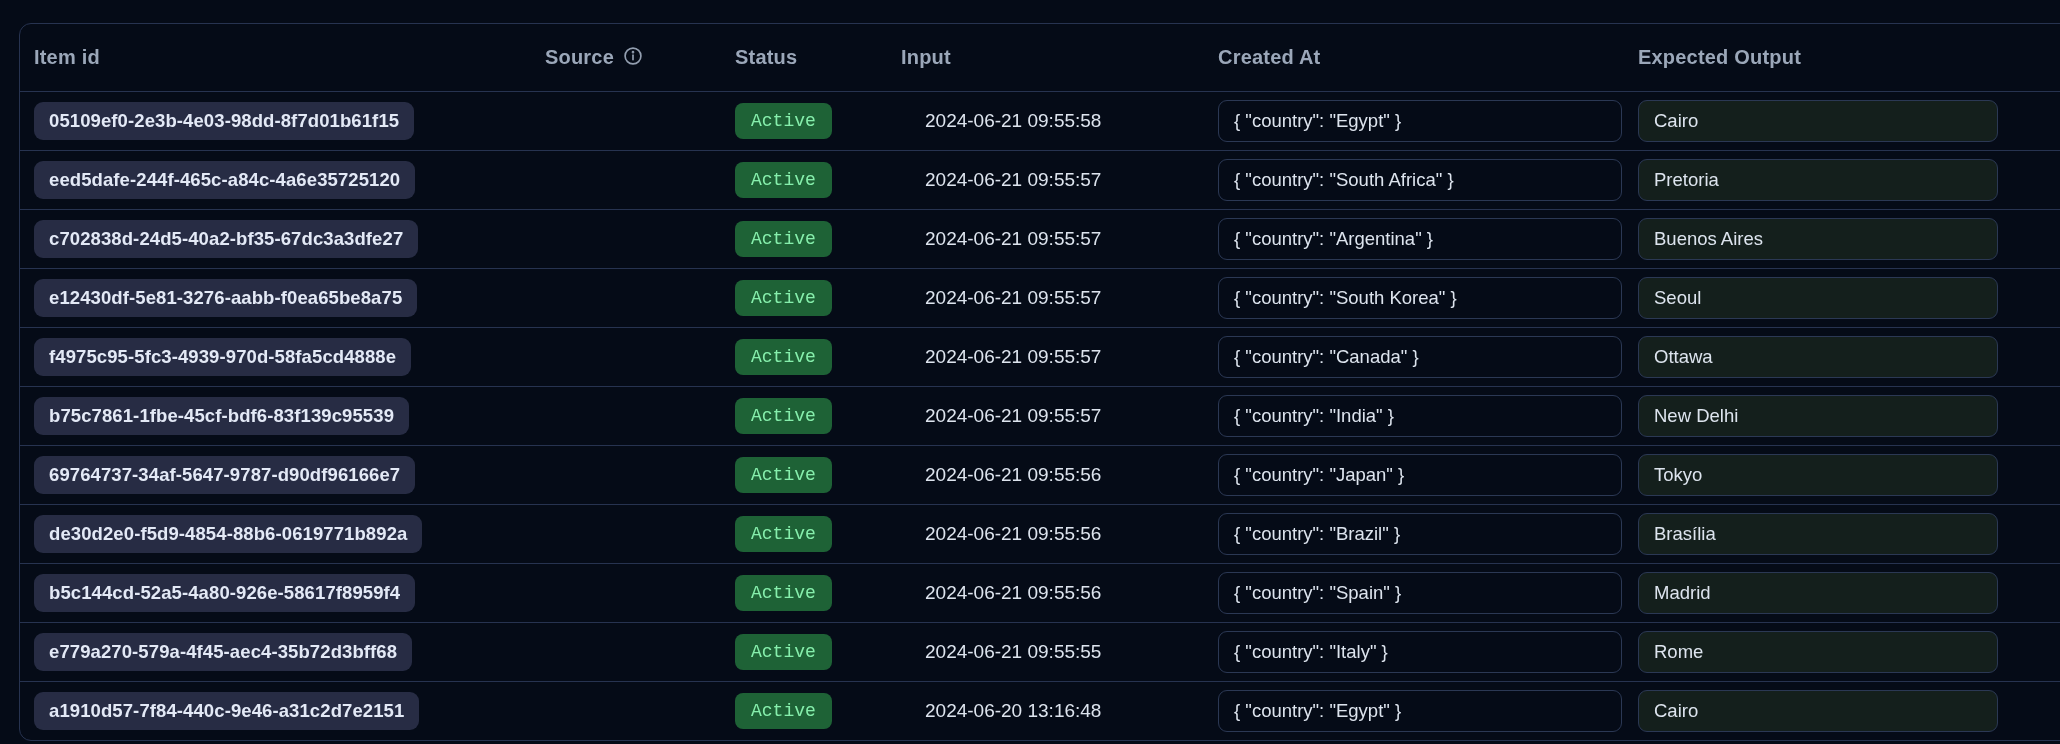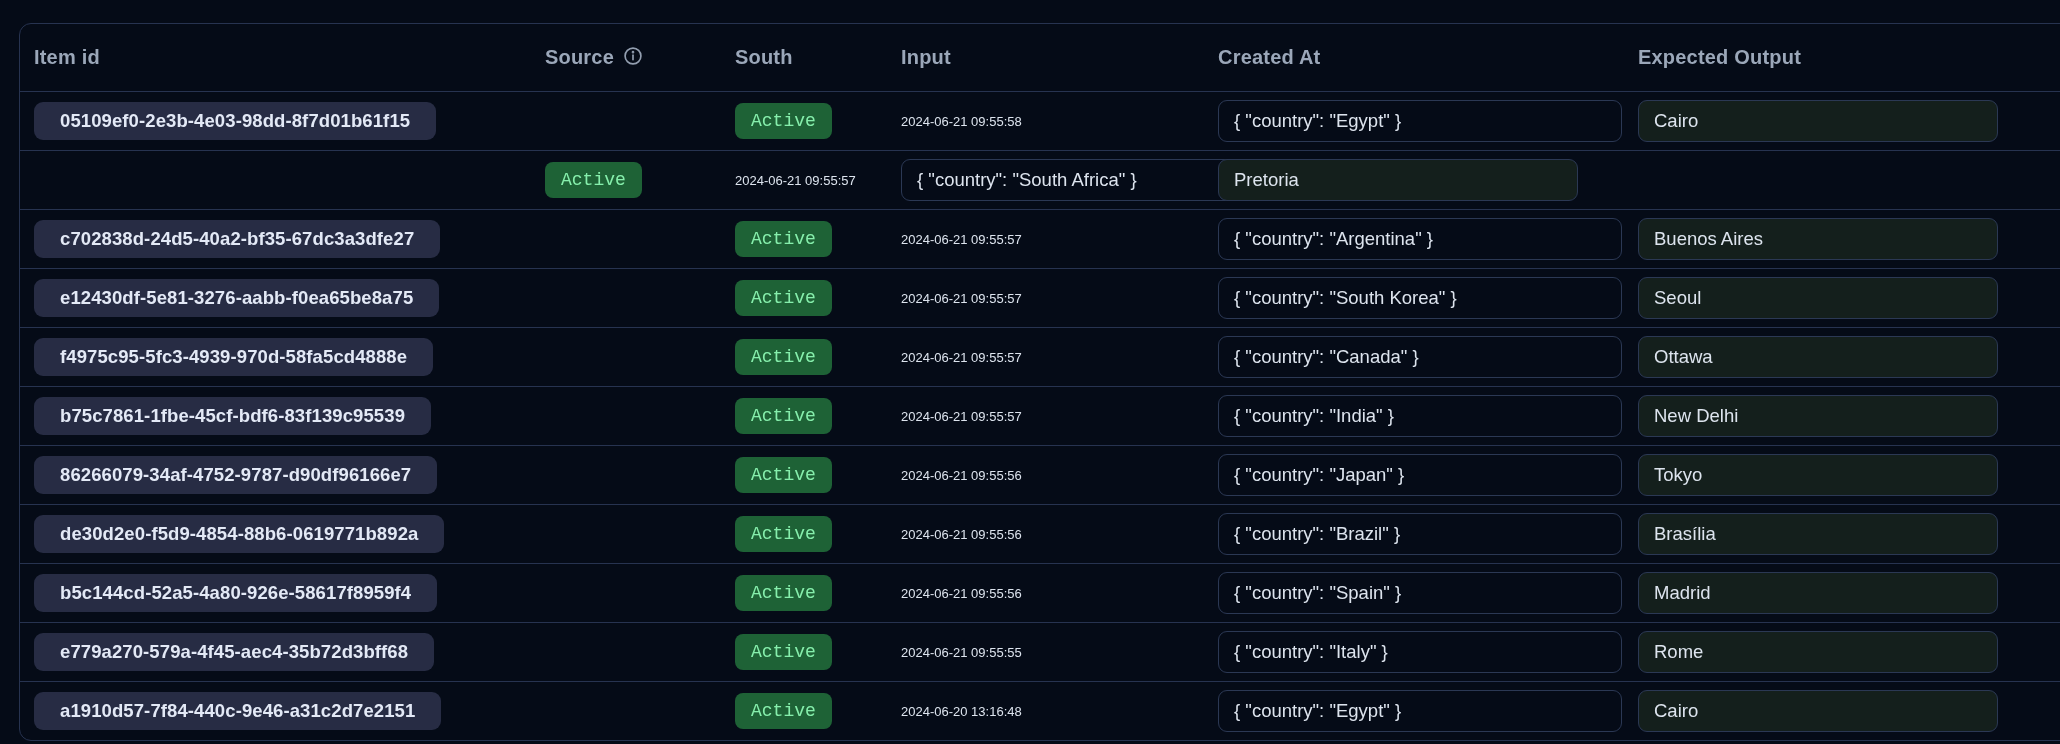--- a/index.html
+++ b/index.html
@@ -58,38 +58,39 @@
   .data-row{
     height:59px;
     border-top:1px solid var(--sep);
   }
   .id-pill{
     display:inline-block;
     background:var(--pill-bg);
     color:var(--pill-text);
     font-weight:700;
     font-size:18.5px;
-    padding:8px 26px;
+    padding:8px 15px;
     border-radius:9px;
     letter-spacing:.1px;
     cursor:pointer;
   }
   .status-badge{
     display:inline-block;
     background:var(--badge-bg);
     color:var(--badge-text);
     font-size:18px;
     font-weight:500;
     padding:8px 16px;
     border-radius:8px;
     font-family:Liberation Mono, monospace;
   }
   .created-at{
-    font-size:13px;
+    font-size:19px;
     color:var(--body-text);
+    margin-left:24px;
   }
   .value-box{
     height:42px;
     display:flex;
     align-items:center;
     padding:0 15px;
     border:1px solid var(--box-border);
     border-radius:9px;
     font-size:18.5px;
     color:var(--body-text);
@@ -118,21 +119,21 @@
       <span>Source</span>
       <span class="info-icon">
         <svg viewBox="0 0 24 24" fill="none" stroke="currentColor" stroke-width="2" stroke-linecap="round">
           <circle cx="12" cy="12" r="9.5"></circle>
           <line x1="12" y1="11" x2="12" y2="16.5"></line>
           <circle cx="12" cy="7.4" r="0.6" fill="currentColor"></circle>
         </svg>
       </span>
     </div>
     <div class="header-cell">
-      <span>South</span>
+      <span>Status</span>
     </div>
     <div class="header-cell">
       <span>Input</span>
     </div>
     <div class="header-cell">
       <span>Created At</span>
     </div>
     <div class="header-cell">
       <span>Expected Output</span>
     </div>
@@ -152,20 +153,23 @@
     </div>
     <div>
       <div class="value-box input-box">{ "country": "Egypt" }</div>
     </div>
     <div>
       <div class="value-box expected-box">Cairo</div>
     </div>
   </div>
 
   <div class="grid-row data-row">
+    <div>
+      <span class="id-pill">eed5dafe-244f-465c-a84c-4a6e35725120</span>
+    </div>
     <div></div>
     <div>
       <span class="status-badge">Active</span>
     </div>
     <div>
       <span class="created-at">2024-06-21 09:55:57</span>
     </div>
     <div>
       <div class="value-box input-box">{ "country": "South Africa" }</div>
     </div>
@@ -245,21 +249,21 @@
     <div>
       <div class="value-box input-box">{ "country": "India" }</div>
     </div>
     <div>
       <div class="value-box expected-box">New Delhi</div>
     </div>
   </div>
 
   <div class="grid-row data-row">
     <div>
-      <span class="id-pill">86266079-34af-4752-9787-d90df96166e7</span>
+      <span class="id-pill">69764737-34af-5647-9787-d90df96166e7</span>
     </div>
     <div></div>
     <div>
       <span class="status-badge">Active</span>
     </div>
     <div>
       <span class="created-at">2024-06-21 09:55:56</span>
     </div>
     <div>
       <div class="value-box input-box">{ "country": "Japan" }</div>

